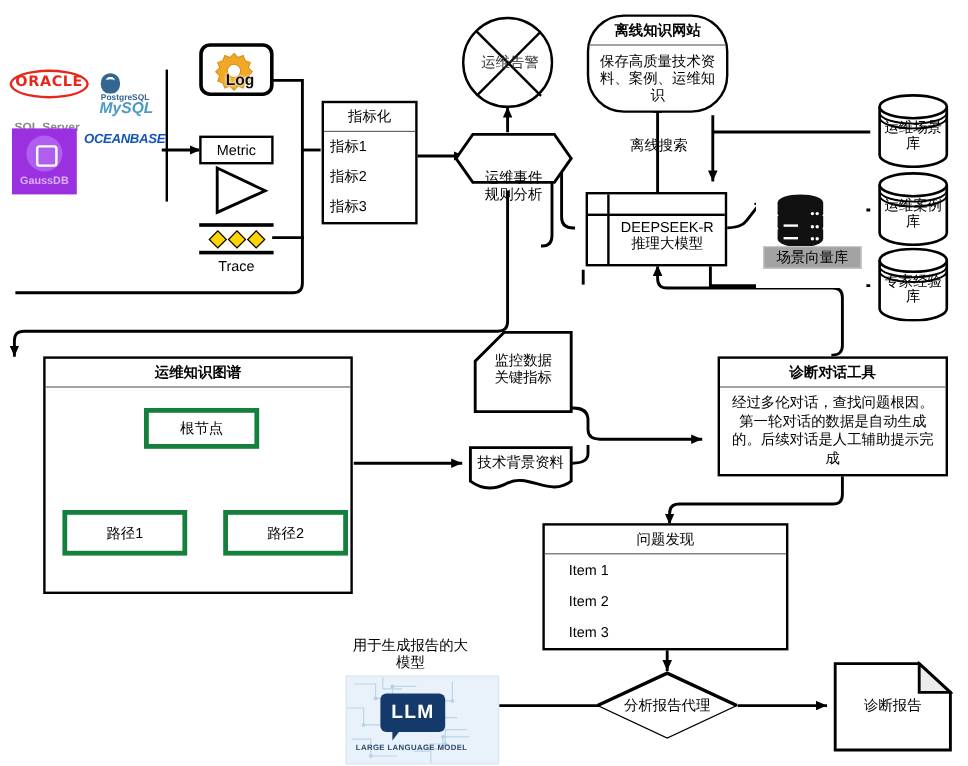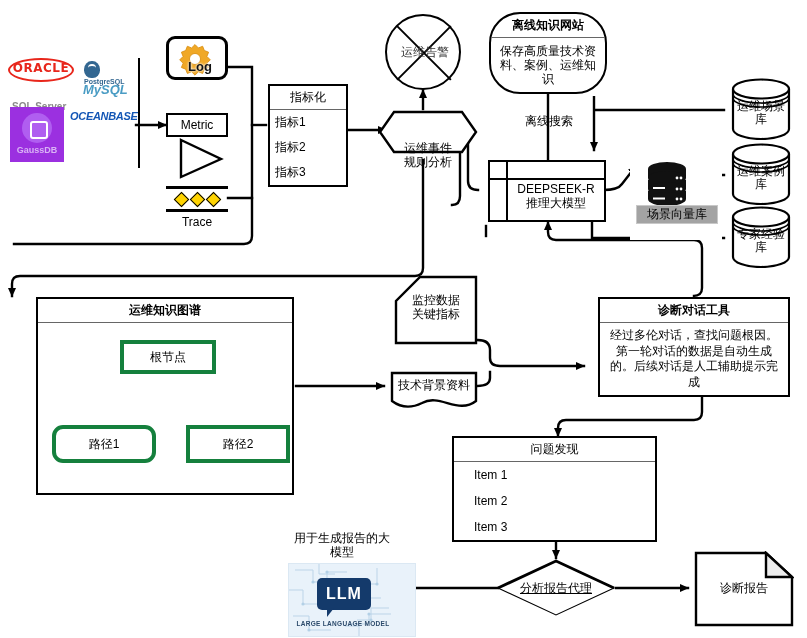--- a/index.html
+++ b/index.html
@@ -346,21 +346,21 @@
     <div class="cyltxt">
       <div>专家经验</div>
       <div>库</div>
     </div>
   </div>
 
   <div class="node hdrbox" id="kg" style="left:36px;top:297px;">
     <div class="hd">运维知识图谱</div>
   </div>
   <div class="node plainbox" style="left:120px;top:340px;width:96px;height:34px;">根节点</div>
-  <div class="node plainbox" style="left:52px;top:425px;width:104px;height:38px;border-radius:11px;">路径1</div>
+  <div class="node plainbox" style="left:52px;top:425px;width:104px;height:38px;">路径1</div>
   <div class="node plainbox" style="left:186px;top:425px;width:104px;height:38px;">路径2</div>
 
   <svg class="node" style="left:394px;top:275px;width:84px;height:70px;" viewBox="0 0 84 70">
     <path d="M26,2 L82,2 L82,68 L2,68 L2,26 z" fill="#fff" stroke="#000" stroke-width="2.4"></path>
   </svg>
   <div class="node doclbl" style="left:394px;top:293px;width:84px;">
     <div>监控数据</div>
     <div>关键指标</div>
   </div>
 
@@ -408,21 +408,21 @@
       </g>
     </svg>
     <div class="bubble">LLM</div>
     <div class="llmfoot">LARGE LANGUAGE MODEL</div>
   </div>
 
   <svg class="node" id="diam" style="left:496px;top:559px;" viewBox="0 0 120 58">
     <path d="M60,2 L118,29 L60,56 L2,29 z" fill="#fff" stroke="#000" stroke-width="1.1"></path>
     <path d="M2,29 L60,2 L118,29" fill="none" stroke="#000" stroke-width="2.8"></path>
   </svg>
-  <div class="node" id="diamlbl" style="left:496px;top:580px;text-decoration:underline;">分析报告代理</div>
+  <div class="node" id="diamlbl" style="left:496px;top:580px;">分析报告代理</div>
 
   <svg class="node" id="rep" style="left:694px;top:551px;" viewBox="0 0 100 76">
     <path d="M2,2 L72,2 L98,26 L98,74 L2,74 z" fill="#fff" stroke="#000" stroke-width="2.4"></path>
     <path d="M72,2 L72,26 L98,26 z" fill="#ececec" stroke="#000" stroke-width="2.4"></path>
   </svg>
   <div class="node" id="replbl" style="left:694px;top:580px;">诊断报告</div>
 
 </div>
 
 </body></html>

